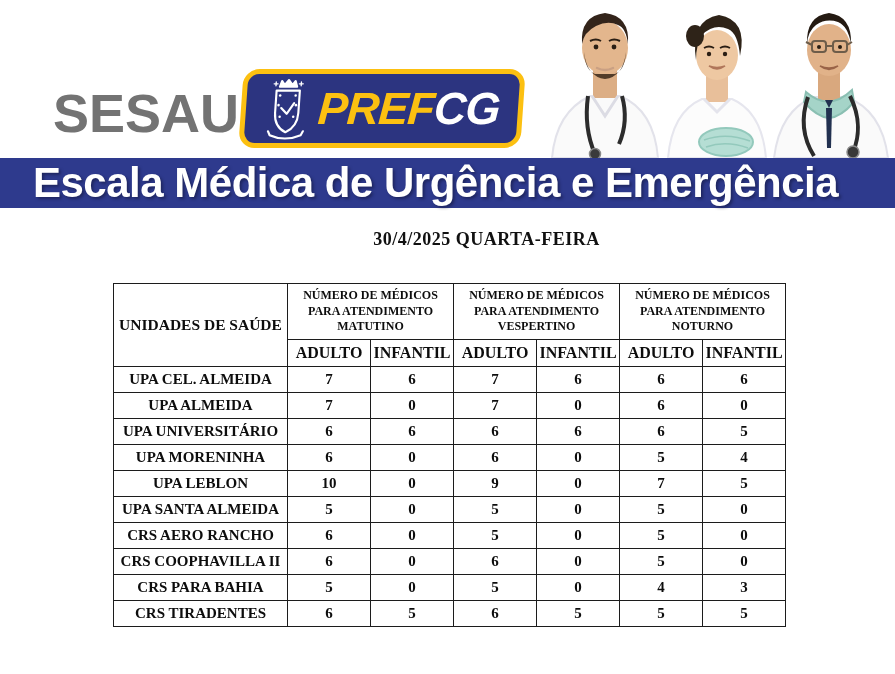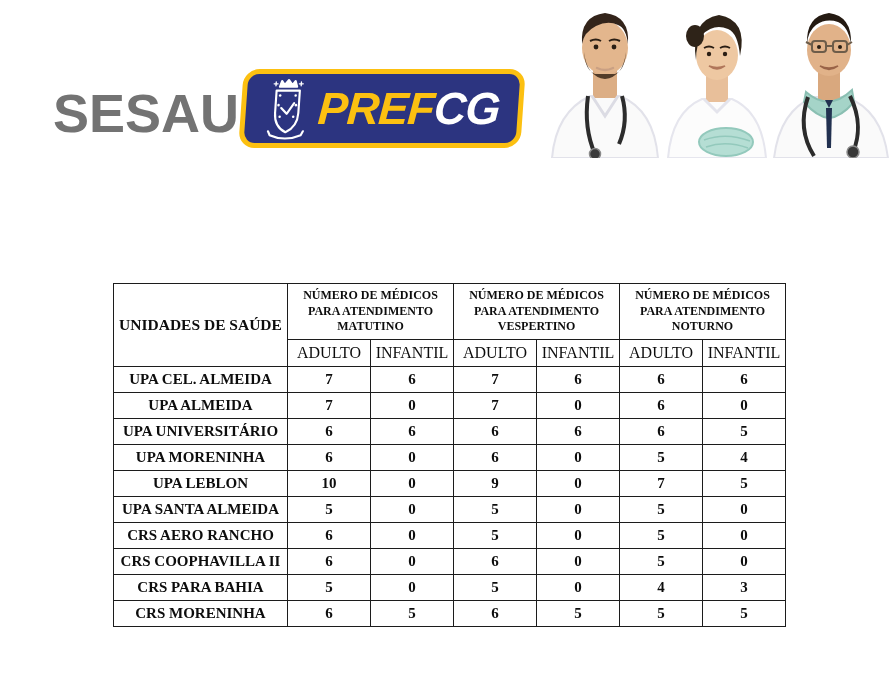--- a/index.html
+++ b/index.html
@@ -54,21 +54,21 @@
   }
   .schedule th, .schedule td{
     border:1.6px solid #1c1c1c; text-align:center; vertical-align:middle;
     overflow:hidden;
   }
   .schedule .group-h{
     height:56px; font-size:12px; line-height:1.3; font-weight:bold;
     padding:2px 14px;
   }
   .schedule .unit-h{ font-size:15.5px; font-weight:bold; padding:0 4px;text-align:center; }
-  .schedule .sub-h{ height:27px; font-size:16px; font-weight:normal; }
+  .schedule .sub-h{ height:27px; font-size:16px; font-weight:bold; }
   .schedule tbody td{ height:26px; font-size:15px; font-weight:bold; }
   .schedule tbody td.unit{ font-size:15px; padding:0 2px; }
 </style>
 </head>
 <body>
 
 <div class="page">
 
   <div class="sesau-logo">SESAU</div>
 
@@ -141,21 +141,25 @@
       <path d="M290,66 Q299,73 308,66 Q299,70 290,66 Z" fill="#fff" stroke="#9a6347" stroke-width="1.5"></path>
       <path d="M276,92 Q299,112 322,90 L324,102 Q311,117 299,118 Q287,117 274,102 Z" fill="#a5d4c8" stroke="#8abfb2" stroke-width="2"></path>
       <path d="M295,100 L303,100 L299,108 Z" fill="#223150"></path>
       <path d="M296,108 L302,108 L301,148 L297,148 Z" fill="#223150"></path>
       <path d="M278,97 C270,120 274,140 284,156" stroke="#2b2b2b" stroke-width="4" fill="none"></path>
       <path d="M320,96 C331,118 329,138 323,152" stroke="#2b2b2b" stroke-width="4" fill="none"></path>
       <circle cx="323" cy="152" r="6" fill="#383838" stroke="#8a8a8a" stroke-width="1.5"></circle>
     </g>
   </svg>
 
-
+  <div class="banner">
+    <span class="banner-title">Escala Médica de Urgência e Emergência</span>
+  </div>
+
+  <div class="dateline">30/4/2025 QUARTA-FEIRA</div>
 
   <table class="schedule">
     <colgroup>
       <col style="width:174px">
       <col style="width:83px">
         <col style="width:83px">
       <col style="width:83px">
         <col style="width:83px">
       <col style="width:83px">
         <col style="width:83px">
@@ -252,21 +256,21 @@
         <tr>
           <td class="unit">CRS PARA BAHIA</td>
           <td>5</td>
           <td>0</td>
           <td>5</td>
           <td>0</td>
           <td>4</td>
           <td>3</td>
         </tr>
         <tr>
-          <td class="unit">CRS MORENINHA</td>
+          <td class="unit">CRS TIRADENTES</td>
           <td>6</td>
           <td>5</td>
           <td>6</td>
           <td>5</td>
           <td>5</td>
           <td>5</td>
         </tr>
       </tbody>
   </table>
 

